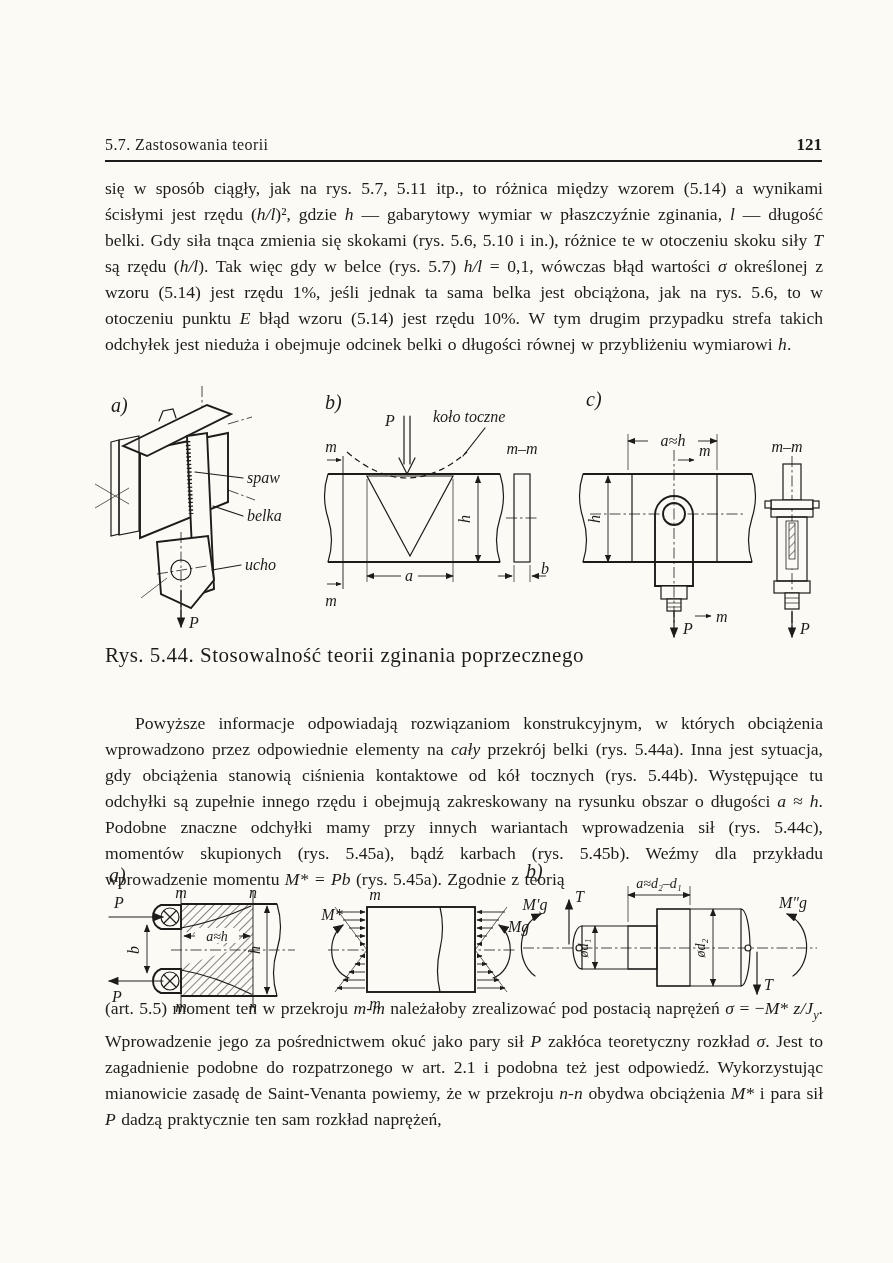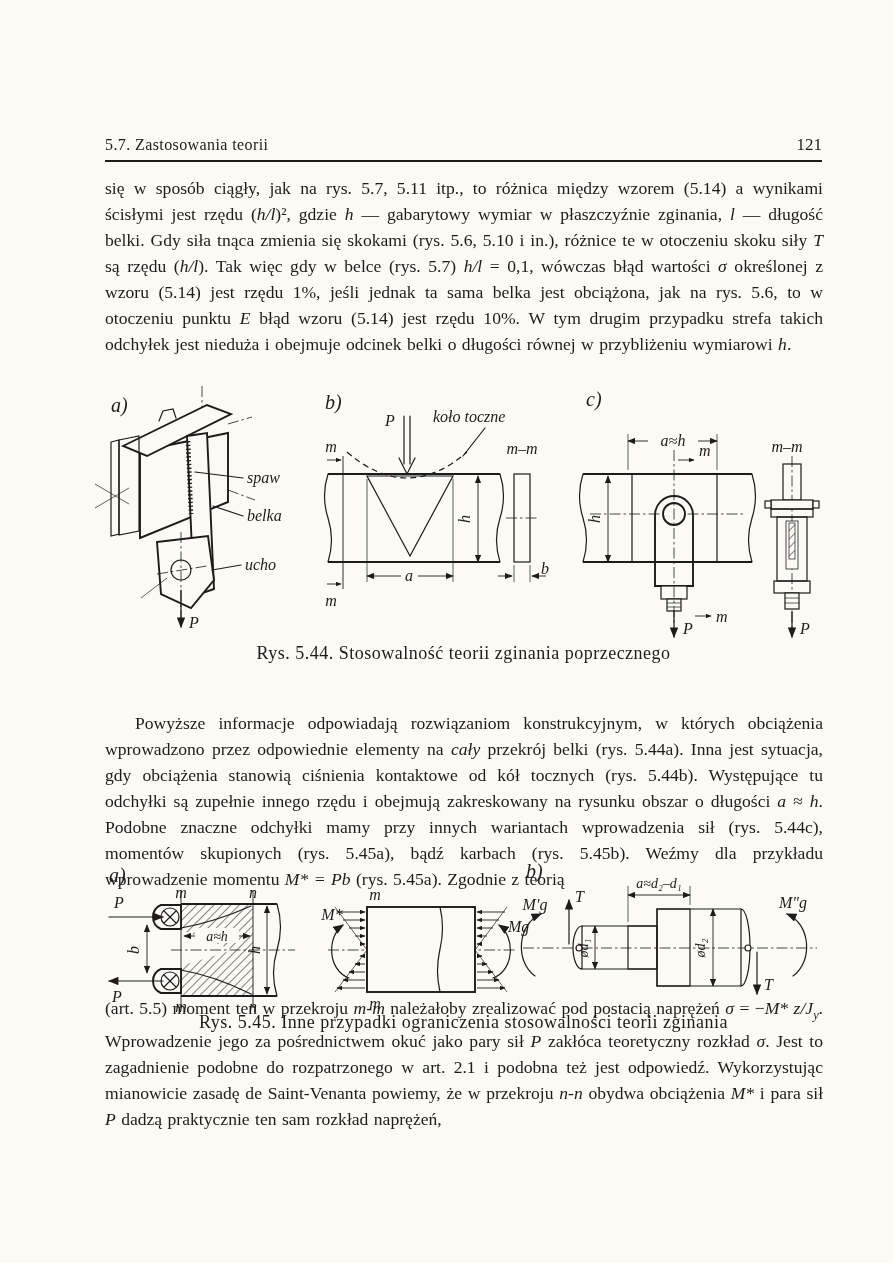--- a/index.html
+++ b/index.html
@@ -8,35 +8,35 @@
     position:relative; width:893px; height:1263px; margin:9px auto;
     background:#fbfaf5; color:#1d1c1a; overflow:hidden;
     font-family:"Liberation Serif", serif;
   }
   .running-head {
     position:absolute; top:126px; left:105px; width:717px;
     display:flex; justify-content:space-between; align-items:baseline;
     font-size:16px;
   }
   .running-head .sec { letter-spacing:.4px; }
-  .running-head .pg { font-weight:normal; font-size:17px; }
+  .running-head .pg { font-weight:bold; font-size:17px; }
   .rule { position:absolute; top:151px; left:105px; width:717px; border-top:2px solid #1d1c1a; }
   p.body {
     position:absolute; left:105px; width:718px;
     font-size:17.6px; line-height:26px; text-align:justify;
     word-spacing:1px;
   }
   #p1 { top:166px; }
   #p2 { top:701px; text-indent:30px; }
   #p3 { top:986px; }
   p.body i { font-style:italic; }
   p.body sub { font-size:70%; font-style:italic; }
   .caption {
-    position:absolute; left:105px; width:717px; text-align:center;
-    font-size:18px; letter-spacing:.5px;
+    position:absolute; left:105px; width:717px; 
+    font-size:21px; letter-spacing:.5px;
   }
   #cap544 { top:634px; }
   #cap545 { top:1003px; }
   svg.fig { position:absolute; left:95px; overflow:visible; }
   #fig544 { top:375px; }
   #fig545 { top:853px; }
   .sk  { stroke:#1d1c1a; fill:none; stroke-width:1.2; stroke-linecap:round; }
   .sk2 { stroke:#1d1c1a; fill:none; stroke-width:1.9; }
   .fw  { fill:#fbfaf5; }
   .dd  { stroke:#1d1c1a; fill:none; stroke-width:.8; stroke-dasharray:11 3 2.5 3; }
@@ -301,17 +301,16 @@
       <line class="sk" stroke-width="1.4" x1="474" y1="82" x2="474" y2="38" marker-end="url(#mA)"></line>
       <text class="fl" x="480" y="40">T</text>
       <circle class="sk fw" stroke-width="1" cx="653" cy="86" r="3"></circle>
       <path class="sk" stroke-width="1.8" d="M698,114 C718,100 716,62 692,52" marker-end="url(#mA)"></path>
       <text class="fl" x="698" y="46" text-anchor="middle">M″g</text>
       <line class="sk" stroke-width="1.4" x1="662" y1="90" x2="662" y2="132" marker-end="url(#mA)"></line>
       <text class="fl" x="669" y="128">T</text>
     </g>
   </svg>
 
-  <div class="caption" id="cap545">Rys. 5.45. Inne przypadki ograniczenia stosowalności teorii zginania</div>
 
   <p class="body" id="p3"><span>(art. 5.5) moment ten w przekroju </span><i>m-m</i><span> należałoby zrealizować pod postacią naprężeń </span><i>σ</i><span> = −</span><i>M* z/J</i><sub>y</sub><span>. Wprowadzenie jego za pośrednictwem okuć jako pary sił </span><i>P</i><span> zakłóca teoretyczny rozkład </span><i>σ</i><span>. Jest to zagadnienie podobne do rozpatrzonego w art. 2.1 i podobna też jest odpowiedź. Wykorzystując mianowicie zasadę de Saint-Venanta powiemy, że w przekroju </span><i>n-n</i><span> obydwa obciążenia </span><i>M*</i><span> i para sił </span><i>P</i><span> dadzą praktycznie ten sam rozkład naprężeń,</span></p>
 
 </div>
 
 </body></html>

